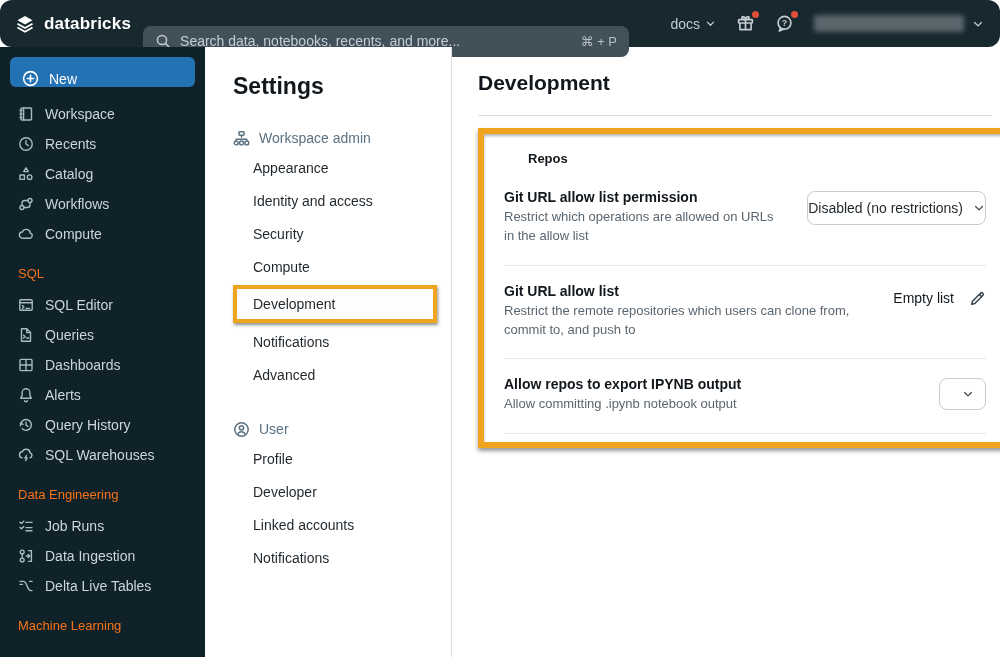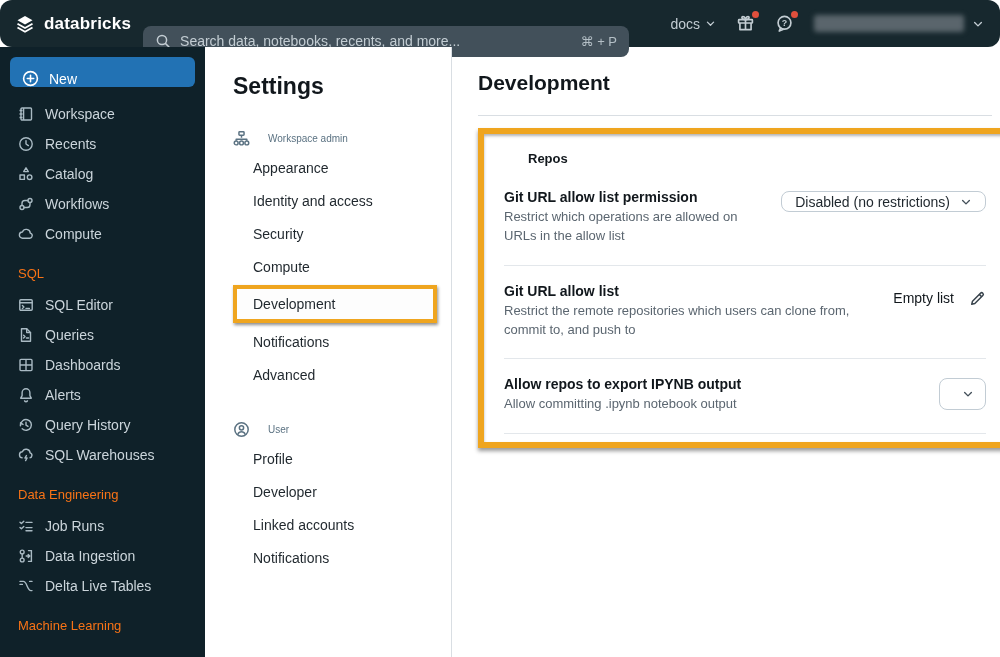--- a/index.html
+++ b/index.html
@@ -29,39 +29,39 @@
   
   .sidebar { width:205px; flex:0 0 205px; background:#0F2129; color:#CBD5DB; padding-top:10px; overflow:hidden; }
   .new-btn { margin:0 10px 12px 10px; height:30px; background:#2272B4; border-radius:6px; color:#fff; display:flex; align-items:flex-end; gap:10px; padding:0 12px; font-size:14px; font-weight:500; cursor:pointer; }
   .s-item { height:30px; display:flex; align-items:center; gap:11px; padding:0 10px 0 18px; font-size:14px; cursor:pointer; white-space:nowrap; }
   .s-item .s-ico { display:flex; color:#A9BAC3; }
   .s-label { font-size:13px; color:#f97316; padding:0 18px; margin:17px 0 9px; }
 
   
   .settings { width:247px; flex:0 0 247px; background:#fff; border-right:1px solid #D9DEE3; padding:26px 0 0 28px; overflow:hidden; }
   .settings h1 { font-size:23px; font-weight:700; color:#11171C; }
-  .sec-head { display:flex; align-items:center; gap:18px; color:#5B7282; font-size:10px; margin-top:25px; height:26px; }
+  .sec-head { display:flex; align-items:center; gap:9px; color:#5B7282; font-size:14px; margin-top:25px; height:26px; }
   .sec-head .sh-ico { display:flex; color:#5B7282; }
   .set-list { padding-left:20px; }
   .set-item { height:33px; display:flex; align-items:center; font-size:14px; color:#1F272D; cursor:pointer; white-space:nowrap; }
   .annotated-item { width:204px; margin:2px 0 2px 0; border:4px solid #EFA51F; background:#FDFDFD; box-shadow:1px 2px 3px rgba(0,0,0,.45); padding:1px 6px 1px 16px; }
   .annotated-item .set-item { height:28px; }
 
   
   .main { flex:1; padding:24px 14px 0 26px; overflow:hidden; }
   .main h2 { font-size:21px; font-weight:700; color:#11171C; }
   .main .rule { border:none; border-top:1px solid #D9DEE3; margin:20px 0 0 0; width:514px; }
   .anno-box { margin-top:12px; width:534px; border:6px solid #EFA51F; background:#fff; box-shadow:0 3px 4px rgba(0,0,0,.4), inset 0 2px 3px rgba(0,0,0,.3); padding:17px 20px 4px 20px; }
   .anno-box h3 { font-size:13px; font-weight:700; color:#11171C; margin-bottom:6px;margin-left:24px; }
   .row { display:flex; align-items:flex-start; padding:17px 0 19px; border-bottom:1px solid #E3E7EB; }
   .row:last-child { margin-bottom:4px; }
   .row-left { flex:1; padding-right:26px; }
   .row-title { font-size:14px; font-weight:700; color:#11171C; margin-bottom:3px; }
   .row-desc { font-size:13px; color:#5B6670; line-height:1.45; }
-  .select { flex-shrink:0; display:flex; align-items:center; justify-content:space-between; gap:10px; height:21px; border:1px solid #C2CCD4; border-radius:8px; background:#fff; padding:0 13px; font-size:14px; color:#1F272D; cursor:pointer; margin-top:2px; }
+  .select { flex-shrink:0; display:flex; align-items:center; justify-content:space-between; gap:10px; height:34px; border:1px solid #C2CCD4; border-radius:8px; background:#fff; padding:0 0; font-size:14px; color:#1F272D; cursor:pointer; margin-top:2px; }
   .select .chev { color:#44505A; display:flex; }
   .select.small { width:47px; justify-content:center; padding:0; height:32px; }
   .editval { flex-shrink:0; display:flex; align-items:center; gap:15px; margin-top:7px; }
   .editval .val { font-size:14px; color:#11171C; }
   .pencil { color:#37424B; display:flex; cursor:pointer; }
 
   svg { display:block; }
 </style>
 </head>
 <body>

